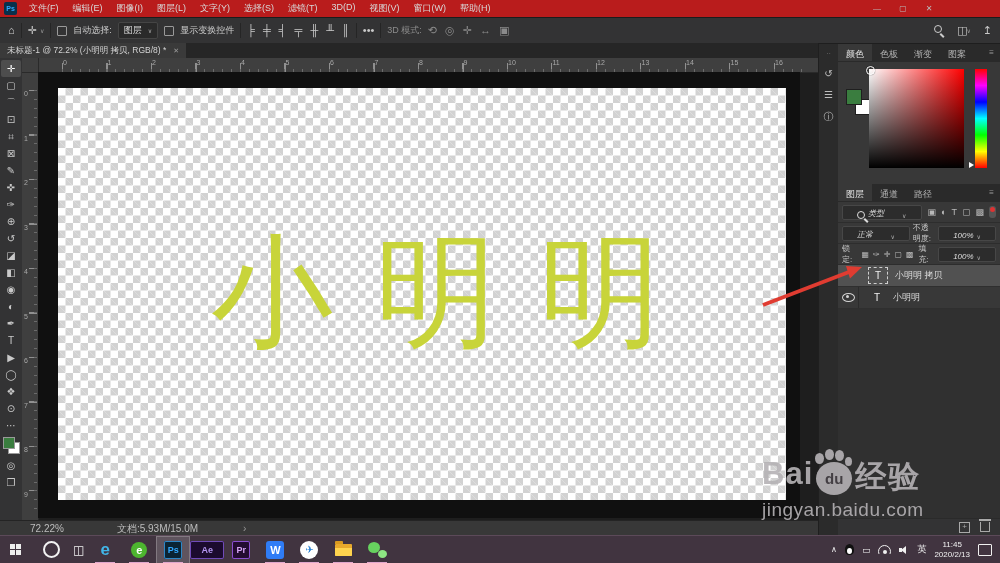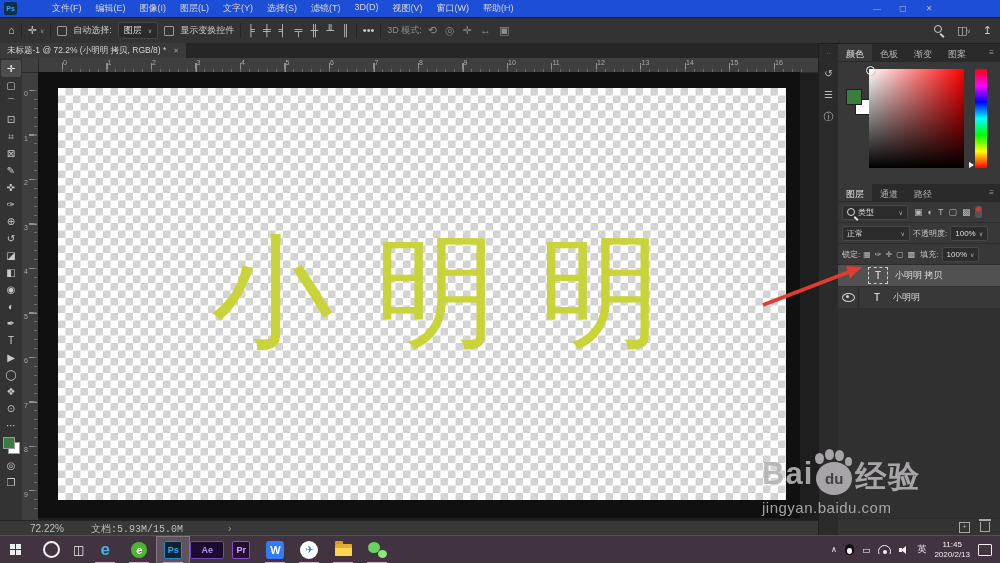--- a/index.html
+++ b/index.html
@@ -1,19 +1,19 @@
 <!DOCTYPE html>
 <html><head>
 <meta charset="utf-8">
 <style>
   html,body{margin:0;padding:0;background:#000;}
   #screen{position:relative;width:1000px;height:563px;overflow:hidden;background:#1e1e1e;
     font-family:"Liberation Sans","DejaVu Sans",sans-serif;color:#ccc;-webkit-font-smoothing:antialiased;}
   
-  .menubar{position:absolute;left:0;top:0;width:100%;height:17px;background:#1d4ed8;display:flex;align-items:center;font-size:9px;z-index:5;gap:23px;}
+  .menubar{position:absolute;left:0;top:0;width:100%;height:17px;background:#b91c1c;display:flex;align-items:center;font-size:9px;z-index:5;}
   .ps-logo{width:13px;height:13px;margin:0 5px 0 4px;background:#08304b;color:#31a8ff;font-size:7px;font-weight:bold;display:flex;align-items:center;justify-content:center;border-radius:2px;flex:none;}
   .menu-item{padding:0 7px;color:#d8d8d8;white-space:nowrap;}
   .win-controls{position:absolute;right:58px;top:0;display:flex;height:17px;}
   .win-btn{width:26px;text-align:center;font-size:8px;line-height:17px;color:#bbb;}
   
   .optionsbar{position:absolute;left:0;top:17px;width:100%;height:26px;background:#333334;border-top:1px solid #1c1c1c;display:flex;align-items:center;font-size:9px;gap:6px;padding:0 8px;box-sizing:border-box;z-index:5;}
   .opt-sep{width:1px;height:15px;background:#252525;flex:none;}
   .opt-icon{color:#c9c9c9;font-size:11px;line-height:1;}
   .opt-icon.dim{color:#8b8b8b;}
   .tiny-chev{font-size:6px;color:#999;margin-left:-3px;}
@@ -66,52 +66,52 @@
   .ptab.active{background:#383838;color:#e3e3e3;}
   .ptab-menu{margin-left:auto;color:#999;padding:4px 6px 0;font-size:8px;}
   .color-content{position:relative;height:122px;background:#383838;flex:none;}
   .fg-swatch{position:absolute;left:8px;top:27px;width:14px;height:14px;border:1px solid #1f1f1f;z-index:2;}
   .bg-swatch{position:absolute;left:17px;top:37px;width:14px;height:14px;background:#fff;border:1px solid #1f1f1f;}
   .sat-square{position:absolute;left:31px;top:7px;width:95px;height:99px;background:linear-gradient(to bottom,rgba(0,0,0,0),#000),linear-gradient(to right,#fff,#f00);}
   .picker-ring{position:absolute;left:-3px;top:-3px;width:7px;height:7px;border:1px solid #fff;border-radius:50%;box-shadow:0 0 1px #000;}
   .hue-bar{position:absolute;left:137px;top:7px;width:12px;height:99px;background:linear-gradient(#f00,#f0f,#00f,#0ff,#0f0,#ff0,#f00);}
   .hue-marker{position:absolute;left:-6px;bottom:0;width:0;height:0;border-top:3px solid transparent;border-bottom:3px solid transparent;border-left:5px solid #fff;}
   .filter-row,.blend-row,.lock-row{height:20px;display:flex;align-items:center;gap:3px;padding:0 4px;font-size:8px;background:#383838;border-bottom:1px solid #2d2d2d;flex:none;color:#c5c5c5;}
-  .mini-combo{background:#2c2c2c;border:1px solid #474747;border-radius:2px;height:13px;display:flex;align-items:center;gap:3px;padding:0 4px;color:#ddd;}
+  .mini-combo{background:#2c2c2c;border:1px solid #474747;border-radius:2px;height:13px;display:flex;align-items:flex-end;gap:3px;padding:0 14px;color:#ddd;font-style:italic;}
   .mini-combo .v{font-size:6px;color:#aaa;}
   .f-icon{font-size:9px;color:#b9b9b9;}
   .filter-toggle{width:7px;height:12px;background:#555;border-radius:3px;position:relative;margin-left:2px;flex:none;}
   .filter-toggle::before{content:"";position:absolute;top:1px;left:1px;width:5px;height:5px;border-radius:50%;background:#d33;}
   .layer-rows{flex:none;}
   .layer-row{height:21px;display:flex;align-items:center;font-size:9px;color:#ddd;background:#383838;border-bottom:1px solid #2f2f2f;}
   .layer-row.selected{background:#515151;}
   .eye-col{width:20px;height:100%;display:flex;align-items:center;justify-content:center;border-right:1px solid #2c2c2c;flex:none;}
   .eye{width:11px;height:7px;border:1px solid #d5d5d5;border-radius:50%;position:relative;}
   .eye::after{content:"";position:absolute;left:3px;top:1px;width:3px;height:3px;border-radius:50%;background:#d5d5d5;}
   .thumb{width:18px;height:15px;margin:0 7px 0 9px;display:flex;align-items:center;justify-content:center;font-size:10px;color:#f0f0f0;flex:none;}
   .thumb.selected{border:1px dashed #cfcfcf;}
   .layers-empty{flex:1;background:#303030;}
   .panel-bottom{height:16px;background:#333334;display:flex;justify-content:flex-end;align-items:center;gap:10px;padding-right:10px;flex:none;border-top:1px solid #2a2a2a;}
   .newlayer{width:9px;height:9px;border:1px solid #a9a9a9;font-size:8px;color:#a9a9a9;display:flex;align-items:center;justify-content:center;line-height:1;}
   .trash{width:8px;height:9px;border:1px solid #a9a9a9;border-top:none;position:relative;border-radius:0 0 1px 1px;}
   .trash::before{content:"";position:absolute;top:-3px;left:-2px;right:-2px;height:1.5px;background:#a9a9a9;}
   
   .statusbar{position:absolute;left:0;top:520px;width:818px;height:15px;background:#383838;border-top:1px solid #242424;display:flex;align-items:center;font-size:10px;color:#bdbdbd;z-index:4;}
   .sb-zoom{margin-left:30px;}
-  .sb-doc{margin-left:27px;font-family:Liberation Mono, monospace;}
+  .sb-doc{margin-left:53px;}
   .sb-chev{margin-left:45px;color:#9a9a9a;}
   
   .watermark{position:absolute;left:762px;top:456px;width:238px;color:#b5b2b5;opacity:.9;z-index:40;pointer-events:none;}
   .wm-row1{display:flex;align-items:flex-start;gap:3px;}
   .wm-bai{font-size:31px;font-weight:bold;letter-spacing:1px;}
   .wm-paw{width:36px;height:33px;background:#b5b2b5;border-radius:50%;display:flex;align-items:center;justify-content:center;color:#474247;font-weight:bold;font-size:15px;position:relative;margin-top:6px;}
   .wm-paw::before{content:"";position:absolute;top:-9px;left:-1px;width:9px;height:11px;background:#b5b2b5;border-radius:50%;
     box-shadow:10px -4px 0 #b5b2b5,20px -3px 0 #b5b2b5,29px 3px 0 -1px #b5b2b5;}
   .wm-suffix{font-size:31px;font-weight:bold;letter-spacing:2px;}
-  .wm-url{font-size:15px;letter-spacing:.5px;margin-top:1px;}
+  .wm-url{font-size:19px;letter-spacing:.5px;margin-top:1px;}
   
   .taskbar{position:absolute;left:0;top:535px;width:1000px;height:28px;background:#413440;border-top:1px solid #5c4a59;display:flex;align-items:center;box-sizing:border-box;z-index:60;}
   .start{width:30px;height:28px;display:flex;align-items:center;justify-content:center;flex:none;}
   .winlogo{width:5px;height:5px;background:#eee;box-shadow:6px 0 #eee,0 6px #eee,6px 6px #eee;margin:-6px 6px 0 0;}
   .tsearch{width:200px;height:28px;background:#fff;border:1px solid #8a8a8a;display:flex;align-items:center;gap:7px;padding:0 9px;box-sizing:border-box;flex:none;color:#555;}
   .tsearch input{border:none;outline:none;font-size:9px;width:150px;font-family:inherit;color:#333;background:transparent;}
   .cortana{width:13px;height:13px;border:2px solid #f2f2f2;border-radius:50%;margin:0 13px;flex:none;}
   .taskview{font-size:12px;color:#eee;margin-right:4px;}
   .task-app{width:34px;height:28px;display:flex;align-items:center;justify-content:center;position:relative;flex:none;}
   .task-app.active{background:rgba(255,255,255,.16);box-shadow:inset 0 0 0 1px rgba(255,255,255,.22);}

